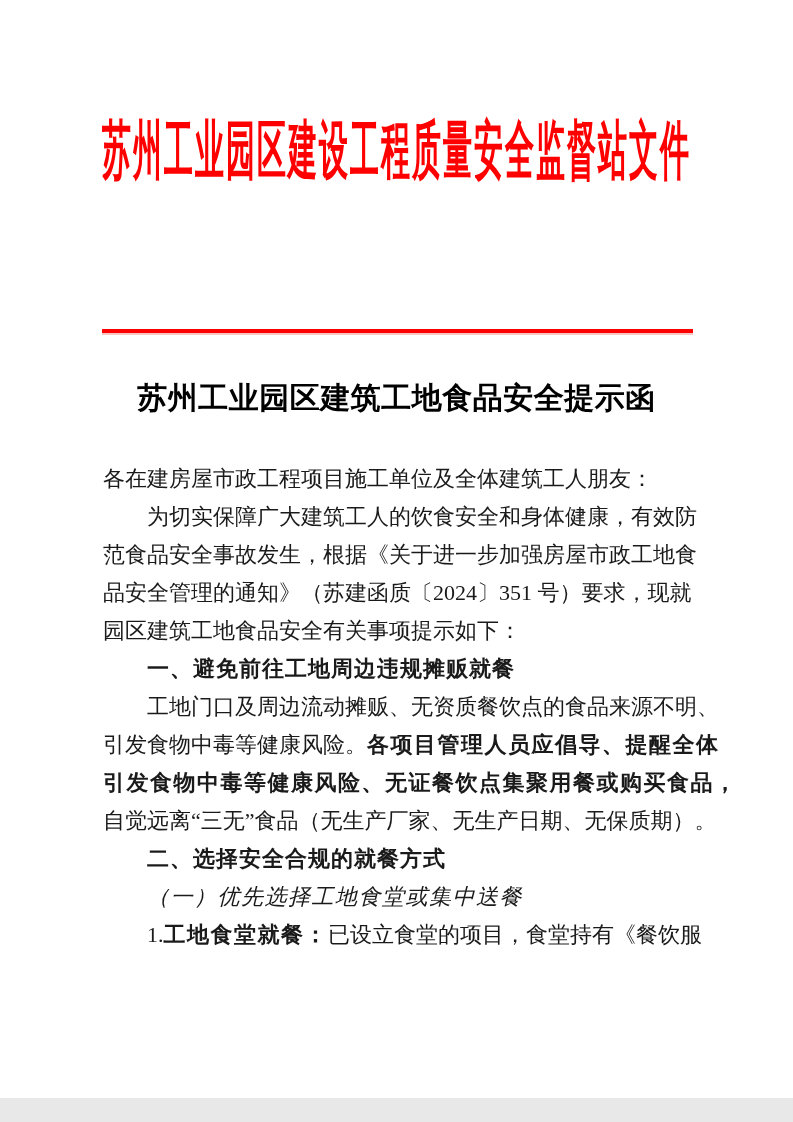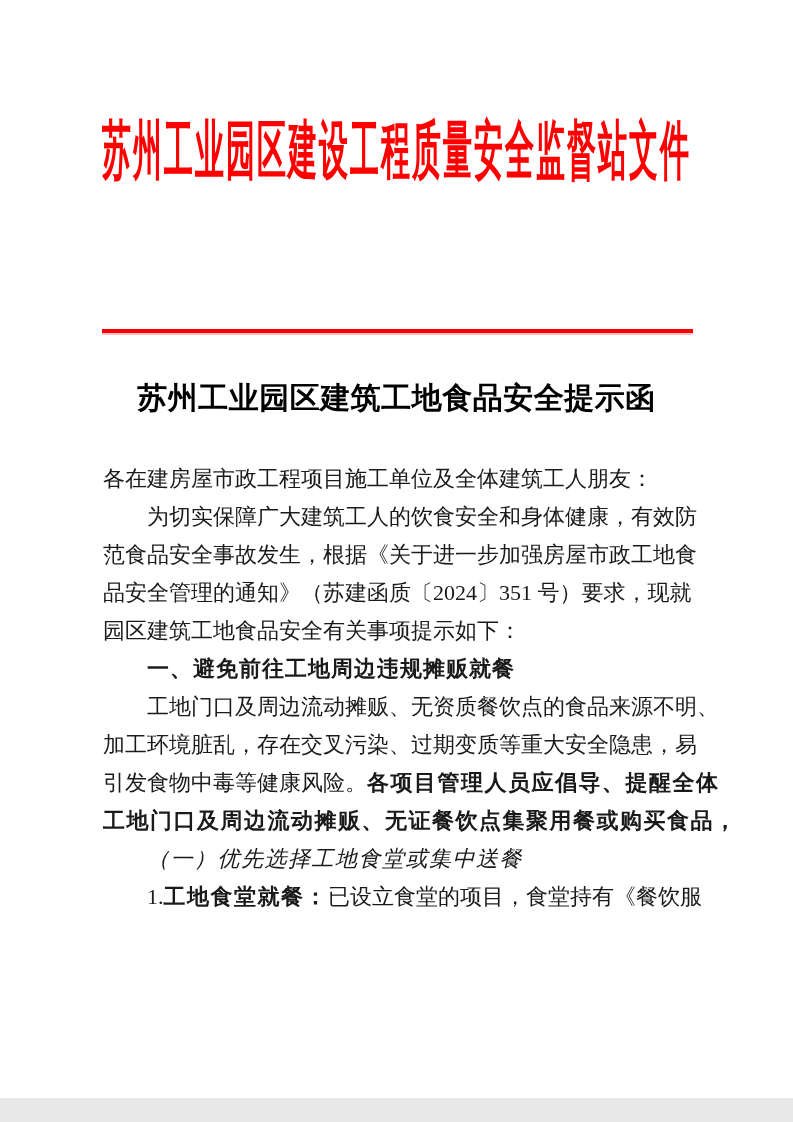--- a/index.html
+++ b/index.html
@@ -93,20 +93,21 @@
   <div class="doc-title">苏州工业园区建筑工地食品安全提示函</div>
 
   <div class="doc-body">
       <div class="body-line"><span class="seg-normal">各在建房屋市政工程项目施工单位及全体建筑工人朋友：</span></div>
       <div class="body-line indent"><span class="seg-normal">为切实保障广大建筑工人的饮食安全和身体健康，有效防</span></div>
       <div class="body-line"><span class="seg-normal">范食品安全事故发生，根据《关于进一步加强房屋市政工地食</span></div>
       <div class="body-line"><span class="seg-normal">品安全管理的通知》（苏建函质〔2024〕351 号）要求，现就</span></div>
       <div class="body-line"><span class="seg-normal">园区建筑工地食品安全有关事项提示如下：</span></div>
       <div class="body-line indent"><span class="seg-heading">一、避免前往工地周边违规摊贩就餐</span></div>
       <div class="body-line indent"><span class="seg-normal">工地门口及周边流动摊贩、无资质餐饮点的食品来源不明、</span></div>
-      <div class="body-line"><span class="seg-normal">加工环境脏乱，存在交叉污染、过期变质等重大安全隐患，易</span></div>
       <div class="body-line"><span class="seg-normal">引发食物中毒等健康风险。</span><span class="seg-bold">各项目管理人员应倡导、提醒全体</span></div>
-      <div class="body-line"><span class="seg-bold">工地门口及周边流动摊贩、无证餐饮点集聚用餐或购买食品，</span></div>
+      <div class="body-line"><span class="seg-bold">引发食物中毒等健康风险、无证餐饮点集聚用餐或购买食品，</span></div>
+      <div class="body-line"><span class="seg-normal">自觉远离“三无”食品（无生产厂家、无生产日期、无保质期）。</span></div>
+      <div class="body-line indent"><span class="seg-heading">二、选择安全合规的就餐方式</span></div>
       <div class="body-line indent"><span class="seg-kaiti">（一）优先选择工地食堂或集中送餐</span></div>
       <div class="body-line indent"><span class="seg-normal">1.</span><span class="seg-bold">工地食堂就餐：</span><span class="seg-normal">已设立食堂的项目，食堂持有《餐饮服</span></div>
     </div>
 
 </div>
 
 </body></html>

